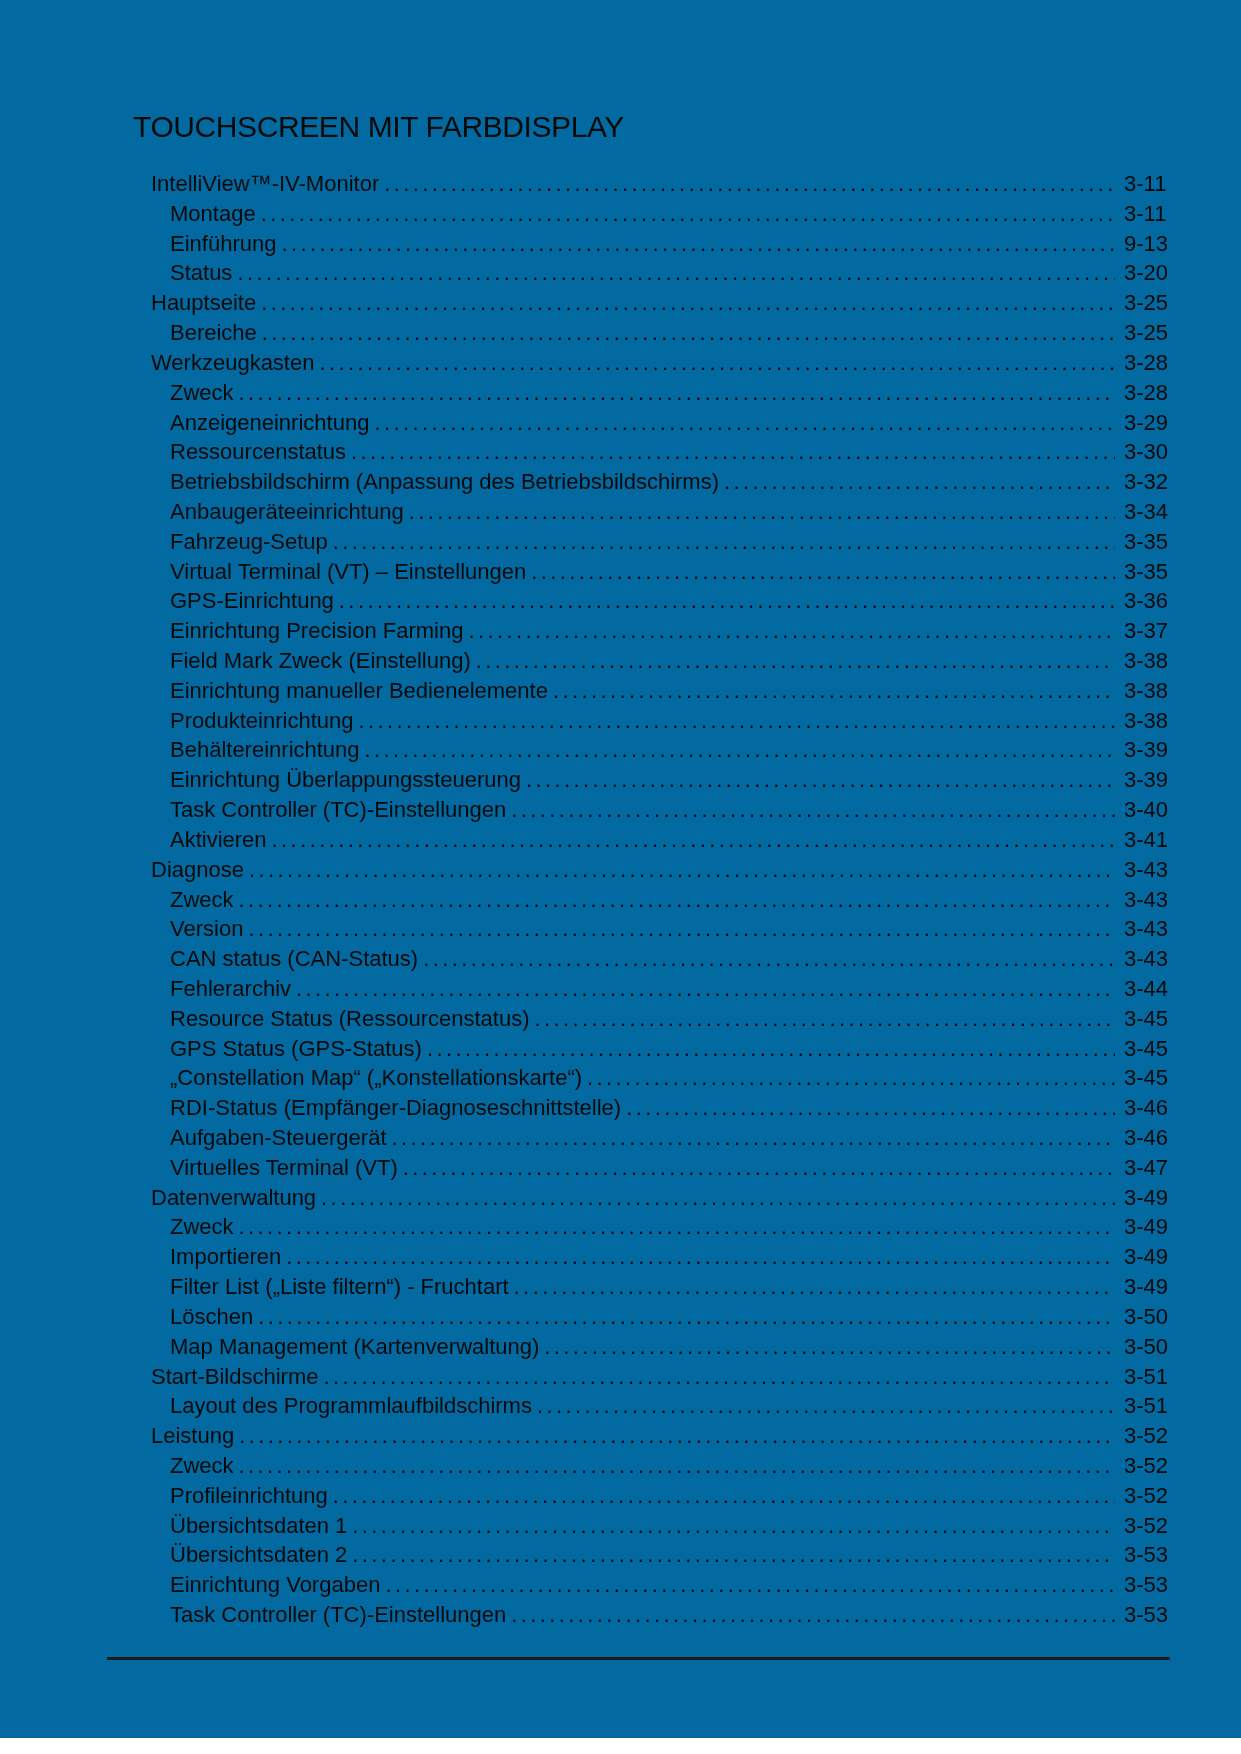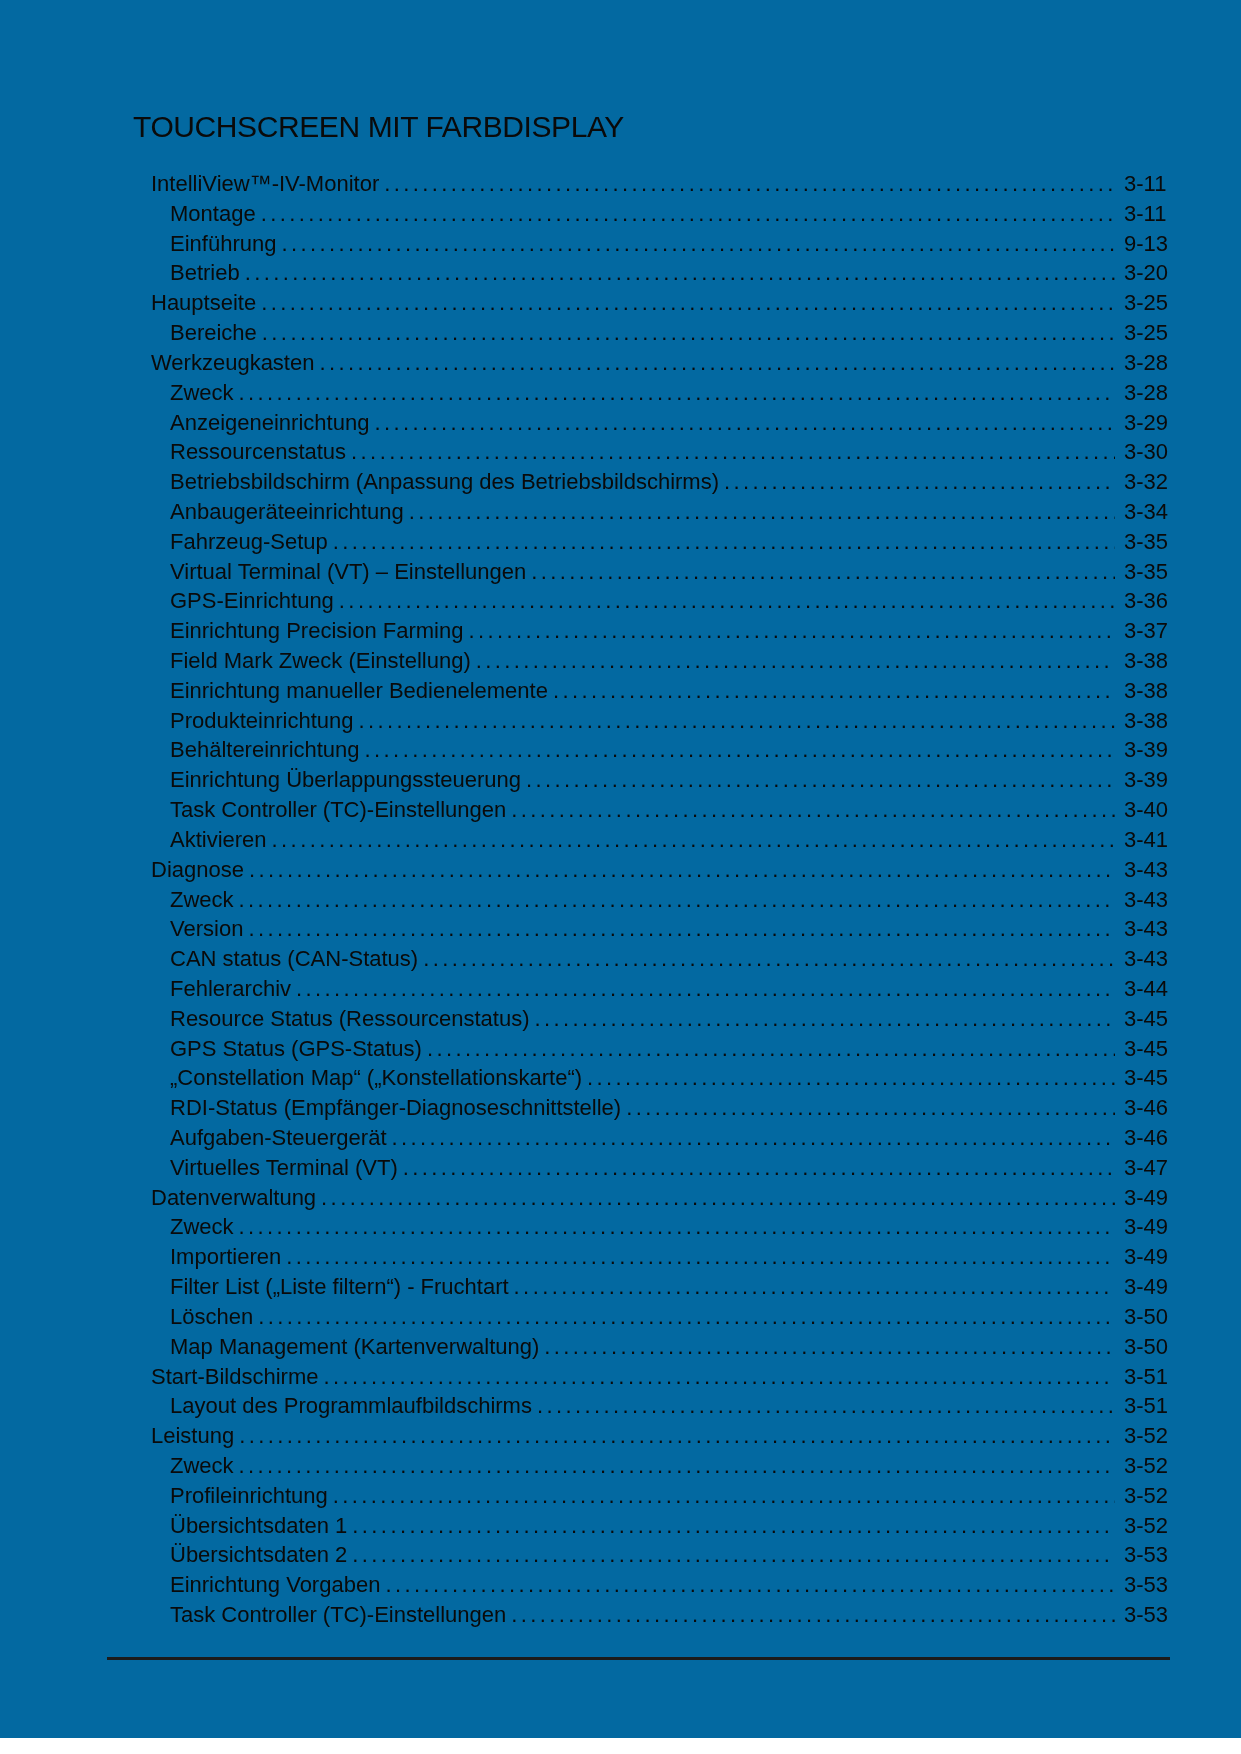--- a/index.html
+++ b/index.html
@@ -87,21 +87,21 @@
         <span class="toc-label">Montage</span>
         <span class="dots"></span>
         <span class="pagenum">3-11</span>
       </div>
       <div class="toc-row lvl2">
         <span class="toc-label">Einführung</span>
         <span class="dots"></span>
         <span class="pagenum">9-13</span>
       </div>
       <div class="toc-row lvl2">
-        <span class="toc-label">Betrieb</span>
+        <span class="toc-label">Status</span>
         <span class="dots"></span>
         <span class="pagenum">3-20</span>
       </div>
       <div class="toc-row lvl1">
         <span class="toc-label">Hauptseite</span>
         <span class="dots"></span>
         <span class="pagenum">3-25</span>
       </div>
       <div class="toc-row lvl2">
         <span class="toc-label">Bereiche</span>

